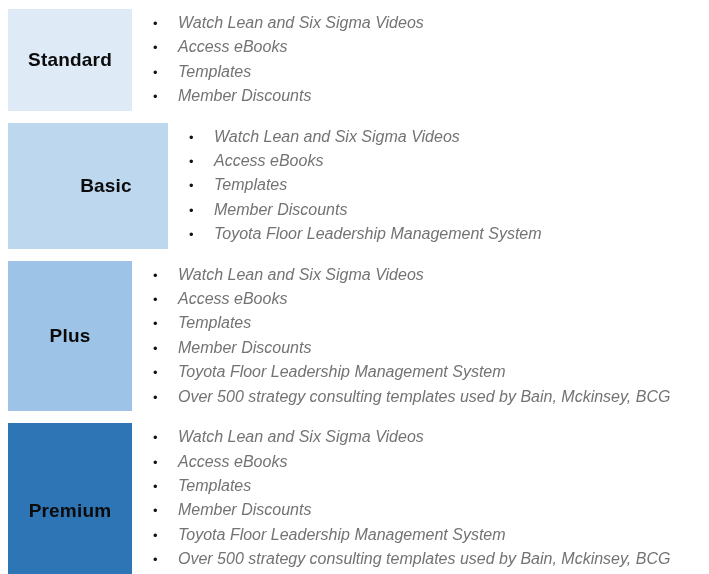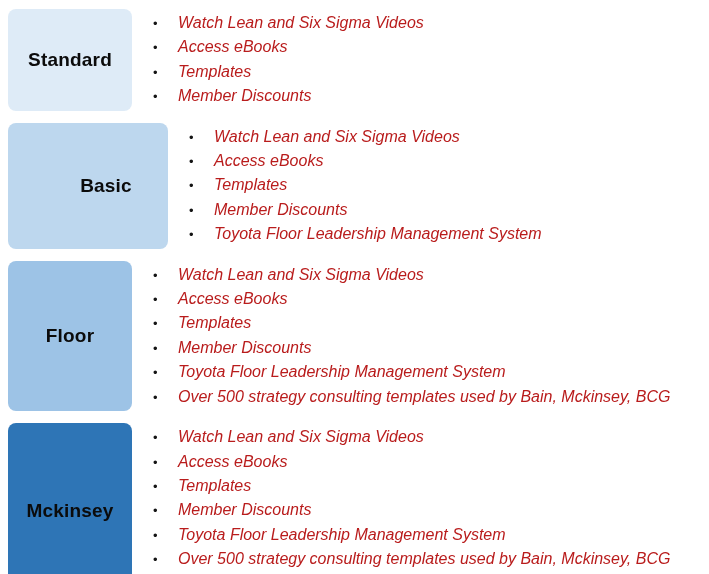--- a/index.html
+++ b/index.html
@@ -21,21 +21,20 @@
     display: flex;
     align-items: center;
     margin-bottom: 12px;
   }
   .tier-box {
     flex: 0 0 124px;
     align-self: stretch;
     display: flex;
     align-items: center;
     justify-content: center;
-    border-radius: 8px;
   }
   .tier-label {
     font-size: 19px;
     font-weight: 700;
     color: #0b0b0b;
     letter-spacing: 0.2px;
   }
   .feature-list {
     list-style: none;
     margin: 0 0 0 21px;
@@ -48,21 +47,21 @@
     font-size: 16px;
   }
   .bullet-glyph {
     flex: 0 0 25px;
     font-style: normal;
     font-size: 13px;
     color: #141414;
   }
   .feature-text {
     font-style: italic;
-    color: #b91c1c;
+    color: #737373;
     white-space: nowrap;
   }
 </style>
 </head>
 <body>
 
 <div id="stage">
   <div class="tier-row">
     <div class="tier-box" style="background: rgb(222, 235, 247);">
       <span class="tier-label">Standard</span>
@@ -112,21 +111,21 @@
       </li>
         <li class="feature-item">
         <span class="bullet-glyph">•</span>
         <span class="feature-text">Toyota Floor Leadership Management System</span>
       </li>
       </ul>
   </div>
 
   <div class="tier-row">
     <div class="tier-box" style="background: rgb(157, 195, 230);">
-      <span class="tier-label">Floor</span>
+      <span class="tier-label">Plus</span>
     </div>
     <ul class="feature-list">
 
     <li class="feature-item">
         <span class="bullet-glyph">•</span>
         <span class="feature-text">Watch Lean and Six Sigma Videos</span>
       </li>
         <li class="feature-item">
         <span class="bullet-glyph">•</span>
         <span class="feature-text">Access eBooks</span>
@@ -145,21 +144,21 @@
       </li>
         <li class="feature-item">
         <span class="bullet-glyph">•</span>
         <span class="feature-text">Over 500 strategy consulting templates used by Bain, Mckinsey, BCG</span>
       </li>
       </ul>
   </div>
 
   <div class="tier-row">
     <div class="tier-box" style="background: rgb(46, 117, 182);">
-      <span class="tier-label">Mckinsey</span>
+      <span class="tier-label">Premium</span>
     </div>
     <ul class="feature-list">
 
     <li class="feature-item">
         <span class="bullet-glyph">•</span>
         <span class="feature-text">Watch Lean and Six Sigma Videos</span>
       </li>
         <li class="feature-item">
         <span class="bullet-glyph">•</span>
         <span class="feature-text">Access eBooks</span>

